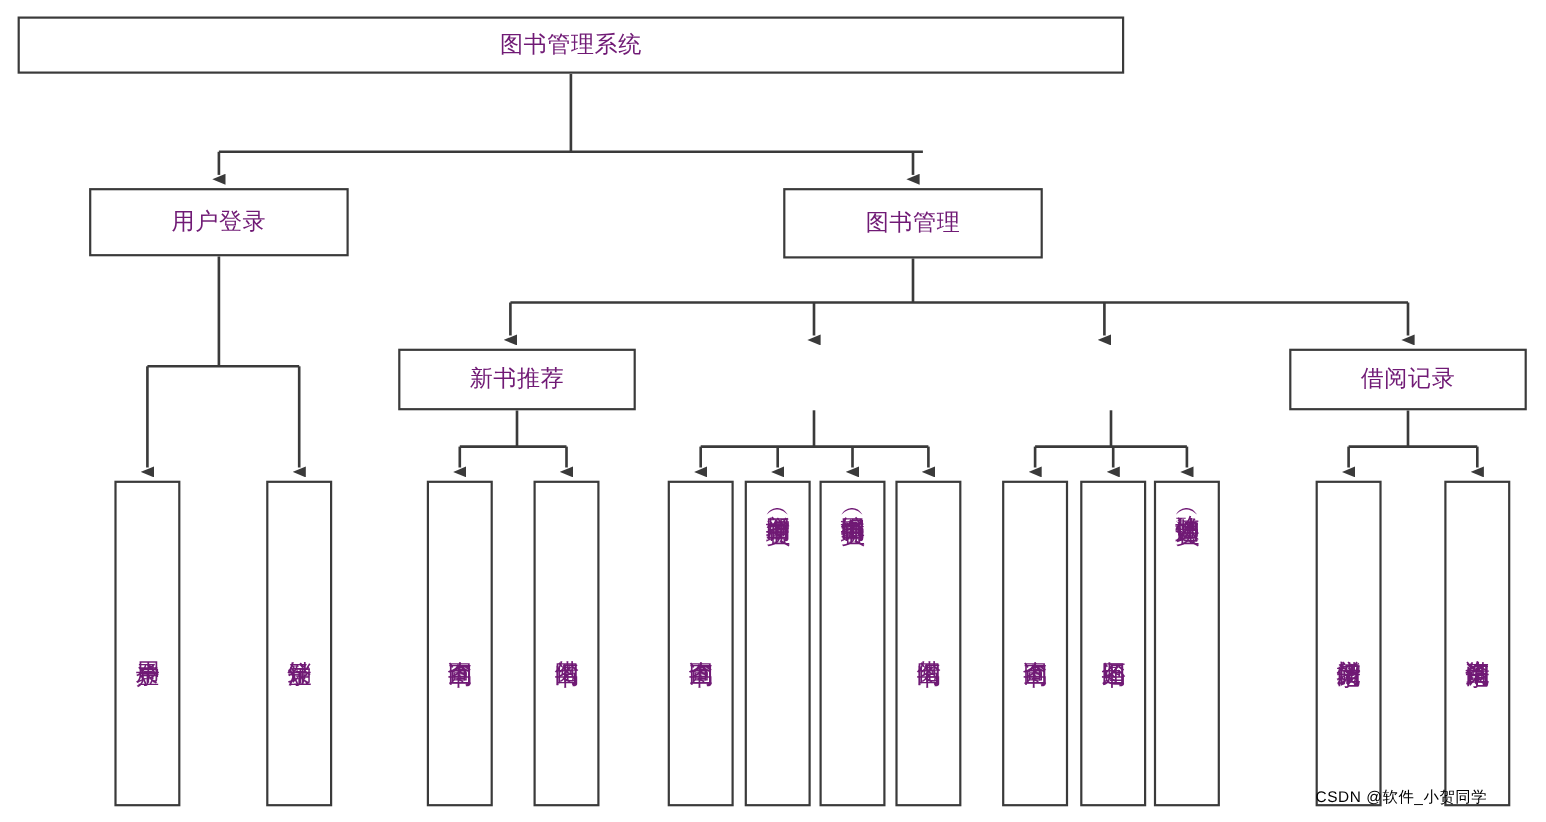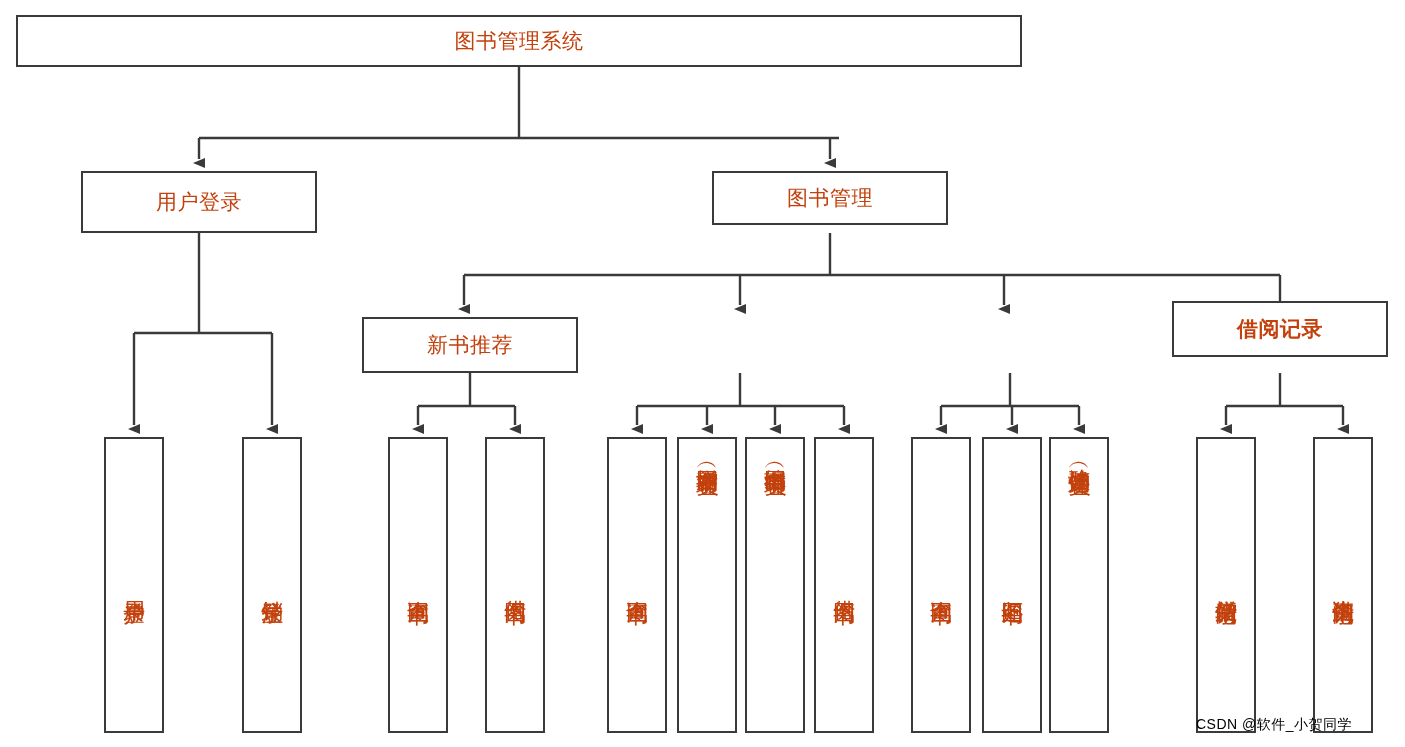--- a/index.html
+++ b/index.html
@@ -30,21 +30,21 @@
     background: #ffffff;
     display: flex;
     align-items: center;
     justify-content: center;
     color: #2b2b2b;
   }
   .node .label {
     display: block;
     text-align: center;
     line-height: 1.18;
-    color: #c2410c;
+    color: #701a75;
   }
   .node.horizontal .label {
     font-size: 21px;
     letter-spacing: 0.5px;
     white-space: nowrap;
   }
   .node.vertical {
     align-items: flex-start;
     padding-top: 12px;
   }
@@ -123,28 +123,28 @@
     </g>
   </svg>
 
   <div class="node horizontal" style="left:16px; top:15px; width:1006px; height:52px;">
     <span class="label">图书管理系统</span>
   </div>
 
   <div class="node horizontal" style="left:81px; top:171px; width:236px; height:62px;">
     <span class="label">用户登录</span>
   </div>
-  <div class="node horizontal" style="left:712px; top:171px; width:236px; height:54px;align-items:center;">
+  <div class="node horizontal" style="left:712px; top:171px; width:236px; height:64px;align-items:center;">
     <span class="label">图书管理</span>
   </div>
 
   <div class="node horizontal" style="left:362px; top:317px; width:216px; height:56px;justify-content:center;">
     <span class="label">新书推荐</span>
   </div>
-  <div class="node horizontal" style="left:1172px; top:301px; width:216px; height:56px;font-weight:bold;">
+  <div class="node horizontal" style="left:1172px; top:317px; width:216px; height:56px;">
     <span class="label">借阅记录</span>
   </div>
 
   <div class="node vertical centered" style="left:104px; top:437px; width:60px; height:296px;">
     <span class="label">用户登录</span>
   </div>
   <div class="node vertical centered" style="left:242px; top:437px; width:60px; height:296px;">
     <span class="label">注销登录</span>
   </div>
   <div class="node vertical centered" style="left:388px; top:437px; width:60px; height:296px;">

